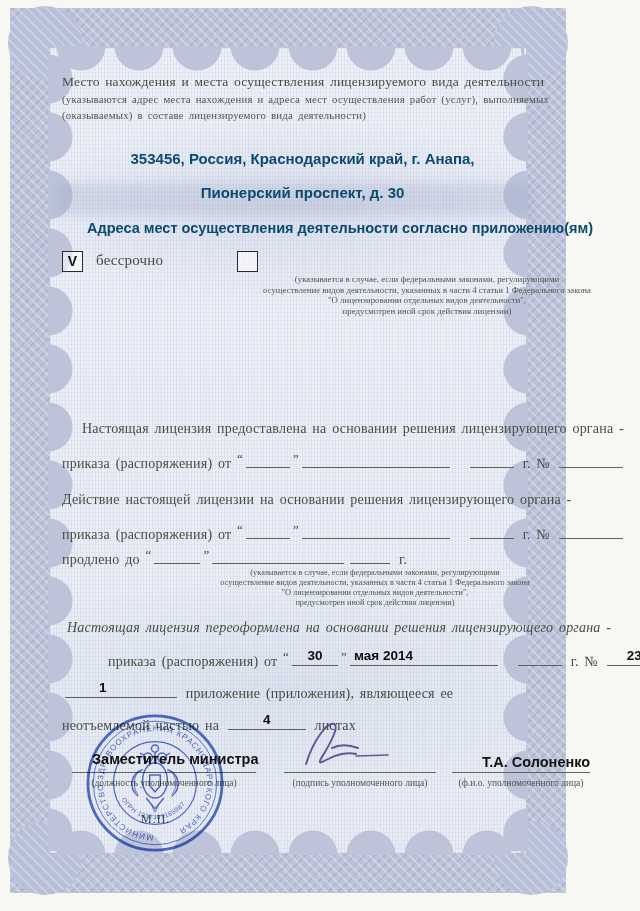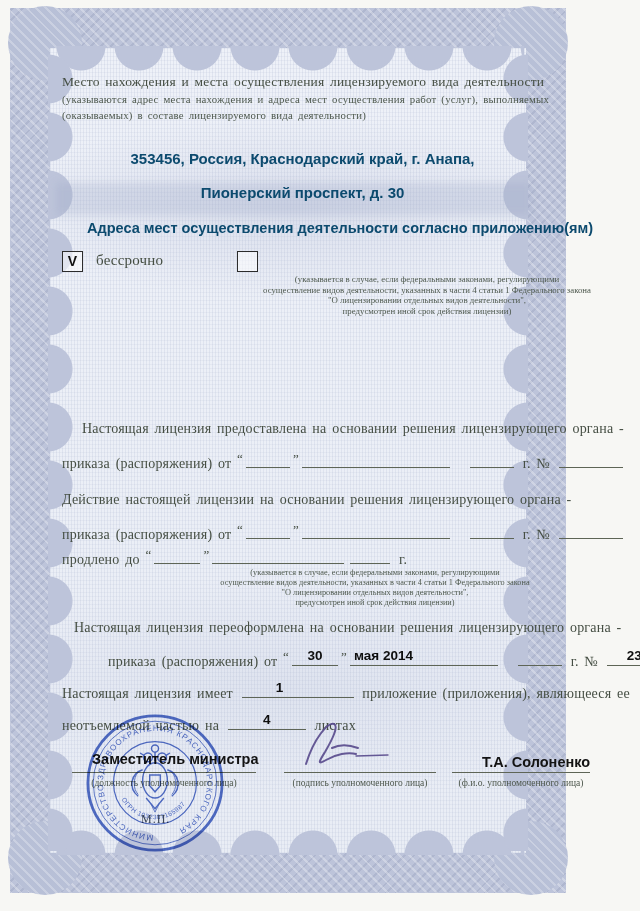--- a/index.html
+++ b/index.html
@@ -131,30 +131,29 @@
     <span class="q">“</span><span class="ul w46"></span><span class="q">”</span><span class="ul w132"></span><span class="ul w40"></span>
     <span>г.</span>
   </div>
   <div class="t small" style="left:220px;top:568px;width:310px;font-size:8.3px;line-height:10px;">
     <div>(указывается в случае, если федеральными законами, регулирующими</div>
     <div>осуществление видов деятельности, указанных в части 4 статьи 1 Федерального закона</div>
     <div>"О лицензировании отдельных видов деятельности",</div>
     <div>предусмотрен иной срок действия лицензии)</div>
   </div>
 
-  <div class="t" style="left:74px;top:620px;">Настоящая лицензия переоформлена на основании решения лицензирующего органа -</div>
+  <div class="t" style="left:67px;top:620px;font-style:italic;">Настоящая лицензия переоформлена на основании решения лицензирующего органа -</div>
   <div class="t" style="left:62px;top:652px;margin-left:46px;">
     <span>приказа (распоряжения) от</span>
     <span class="q">“</span><span class="ul w46"><span class="fill">30</span></span><span class="q">”</span><span class="ul w148"><span class="fill left">мая 2014</span></span><span class="sp"></span><span class="ul w44"></span>
     <span>г. №</span>
     <span class="ul w70"><span class="fill">2347</span></span>
   </div>
 
   <div class="t" style="left:62px;top:684px;">
-    <span>Настоящая лицензия имеет</span>
     <span class="ul w112"><span class="fill" style="text-align:left;padding-left:34px;">1</span></span>
     <span>приложение (приложения), являющееся ее</span>
   </div>
   <div class="t" style="left:62px;top:716px;">
     <span>неотъемлемой частью на</span>
     <span class="ul w78"><span class="fill">4</span></span>
     <span>листах</span>
   </div>
 
   <div class="bname" style="left:76px;top:751px;">Заместитель министра</div>

